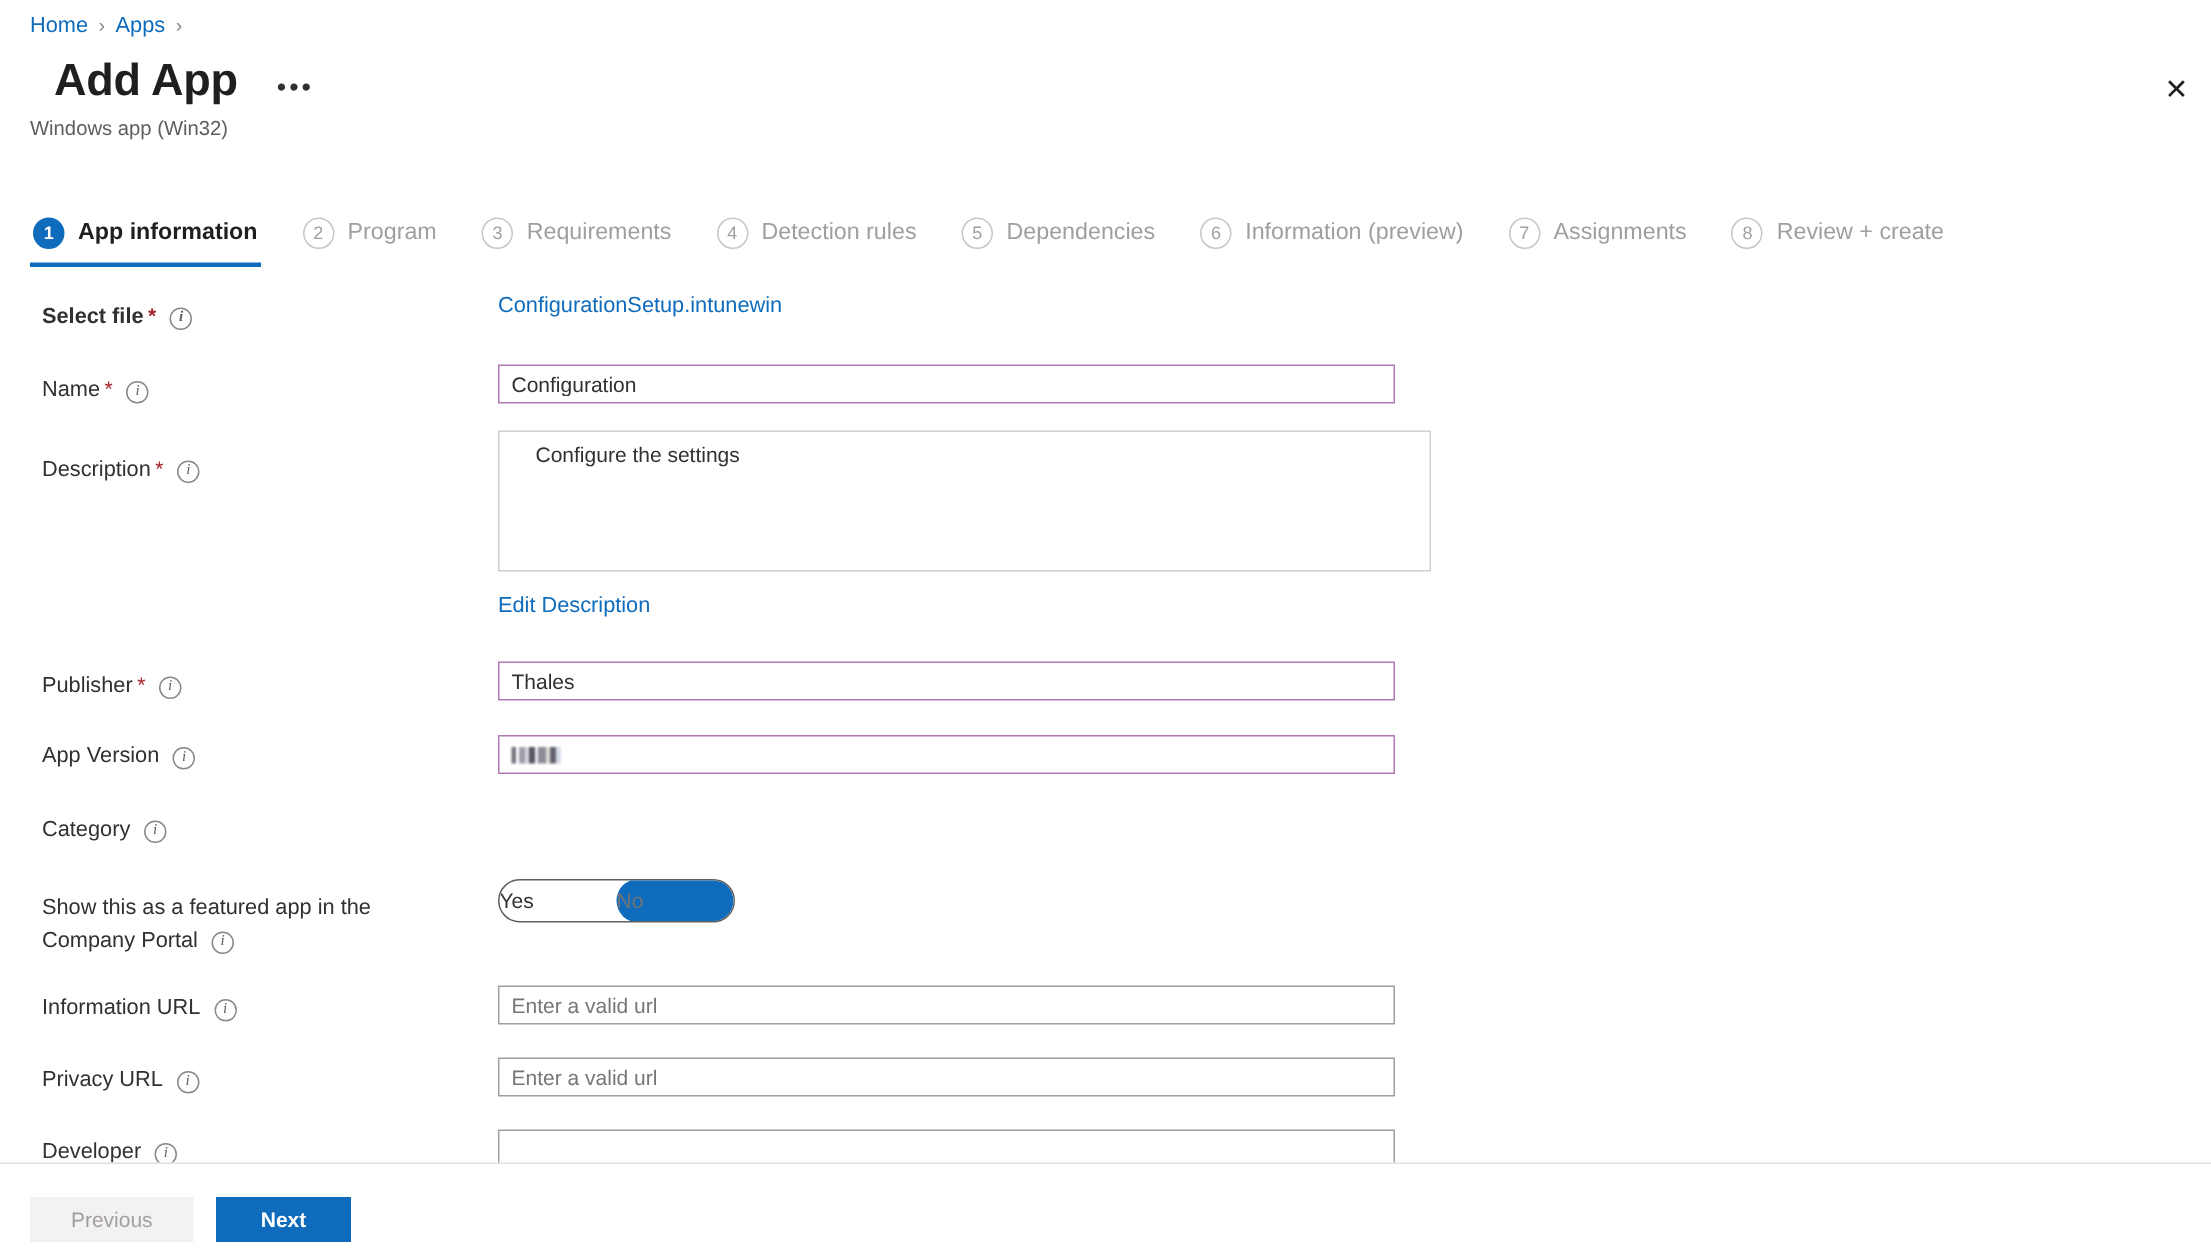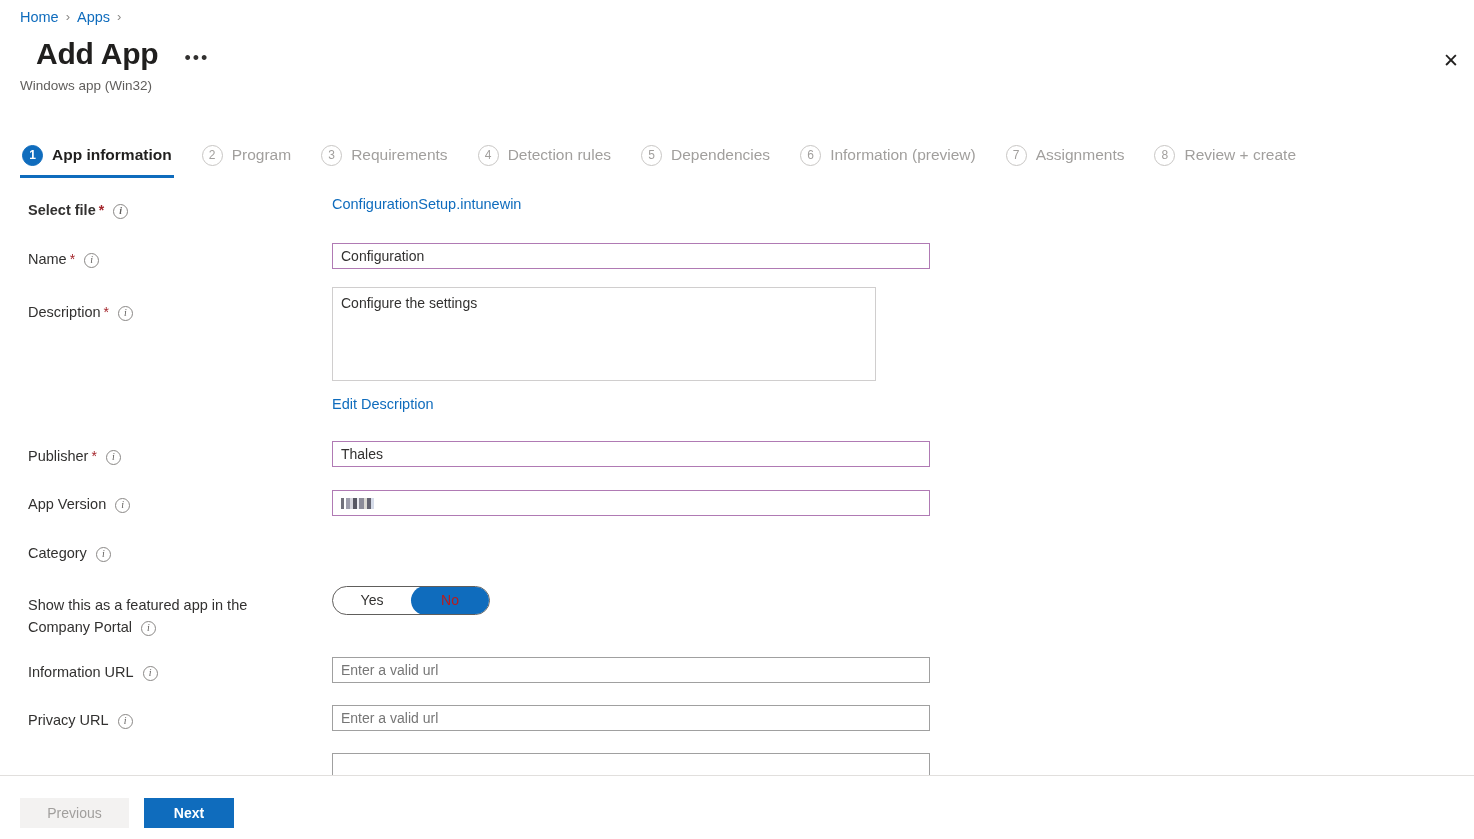--- a/index.html
+++ b/index.html
@@ -188,28 +188,28 @@
     color: #323130;
     padding: 0 8px;
     outline: none;
     border-radius: 0;
     line-height: 24px;
   }
   input.txt.filled { border-color: #b07ab4; }
   input.txt::placeholder { color: #767676; }
 
   textarea.desc {
-    width: 544px;
+    width: 622px;
     height: 94px;
     border: 1px solid #d0cece;
     background: #ffffff;
     font-family: "Liberation Sans", sans-serif;
     font-size: 14px;
     color: #323130;
-    padding: 6px 8px;
+    padding: 6px 24px;
     resize: none;
     outline: none;
     line-height: 19px;
   }
 
   .combo {
     width: 598px;
     height: 26px;
     border: 1px solid #a0a0a0;
     background: #ffffff;
@@ -246,36 +246,35 @@
     border-radius: 15px;
     display: flex;
     align-items: center;
     background: #ffffff;
     cursor: pointer;
     overflow: hidden;
     position: relative;
   }
   .toggle .opt {
     flex: 1 1 50%;
-    text-align: center;
     font-size: 14px;
     line-height: 27px;
     color: #323130;
     z-index: 2;
     user-select: none;
   }
   .toggle .knob {
     position: absolute;
     top: -1px; bottom: -1px;
     left: 50%;
     width: 50%;
     background: #0f6cbd;
     border-radius: 15px;
   }
-  .toggle .opt.sel { color: #b91c1c; font-weight: 400; }
+  .toggle .opt.sel { color: #737373; font-weight: 400; }
 
   
   .divider {
     position: absolute;
     left: 0; top: 775px;
     width: 1474px;
     height: 1px;
     background: #e1dfdd;
   }
   .footer {
@@ -393,20 +392,21 @@
         <span class="opt sel">No</span>
       </div>
     </div>
 
     <div class="label" style="top:476px;"><span>Information URL</span><span class="info-icon">i</span></div>
     <div class="ctl" style="top:471px;"><input class="txt" type="text" placeholder="Enter a valid url" style=""></div>
 
     <div class="label" style="top:524px;"><span>Privacy URL</span><span class="info-icon">i</span></div>
     <div class="ctl" style="top:519px;"><input class="txt" type="text" placeholder="Enter a valid url" style=""></div>
 
+    <div class="label" style="top:572px;"><span>Developer</span><span class="info-icon">i</span></div>
     <div class="ctl" style="top:567px;"><input class="txt" type="text" placeholder="" style=""></div>
 
   </div>
 
   <div class="divider"></div>
 
   <div class="footer">
     <button class="btn secondary">Previous</button>
     <button class="btn primary">Next</button>
   </div>

